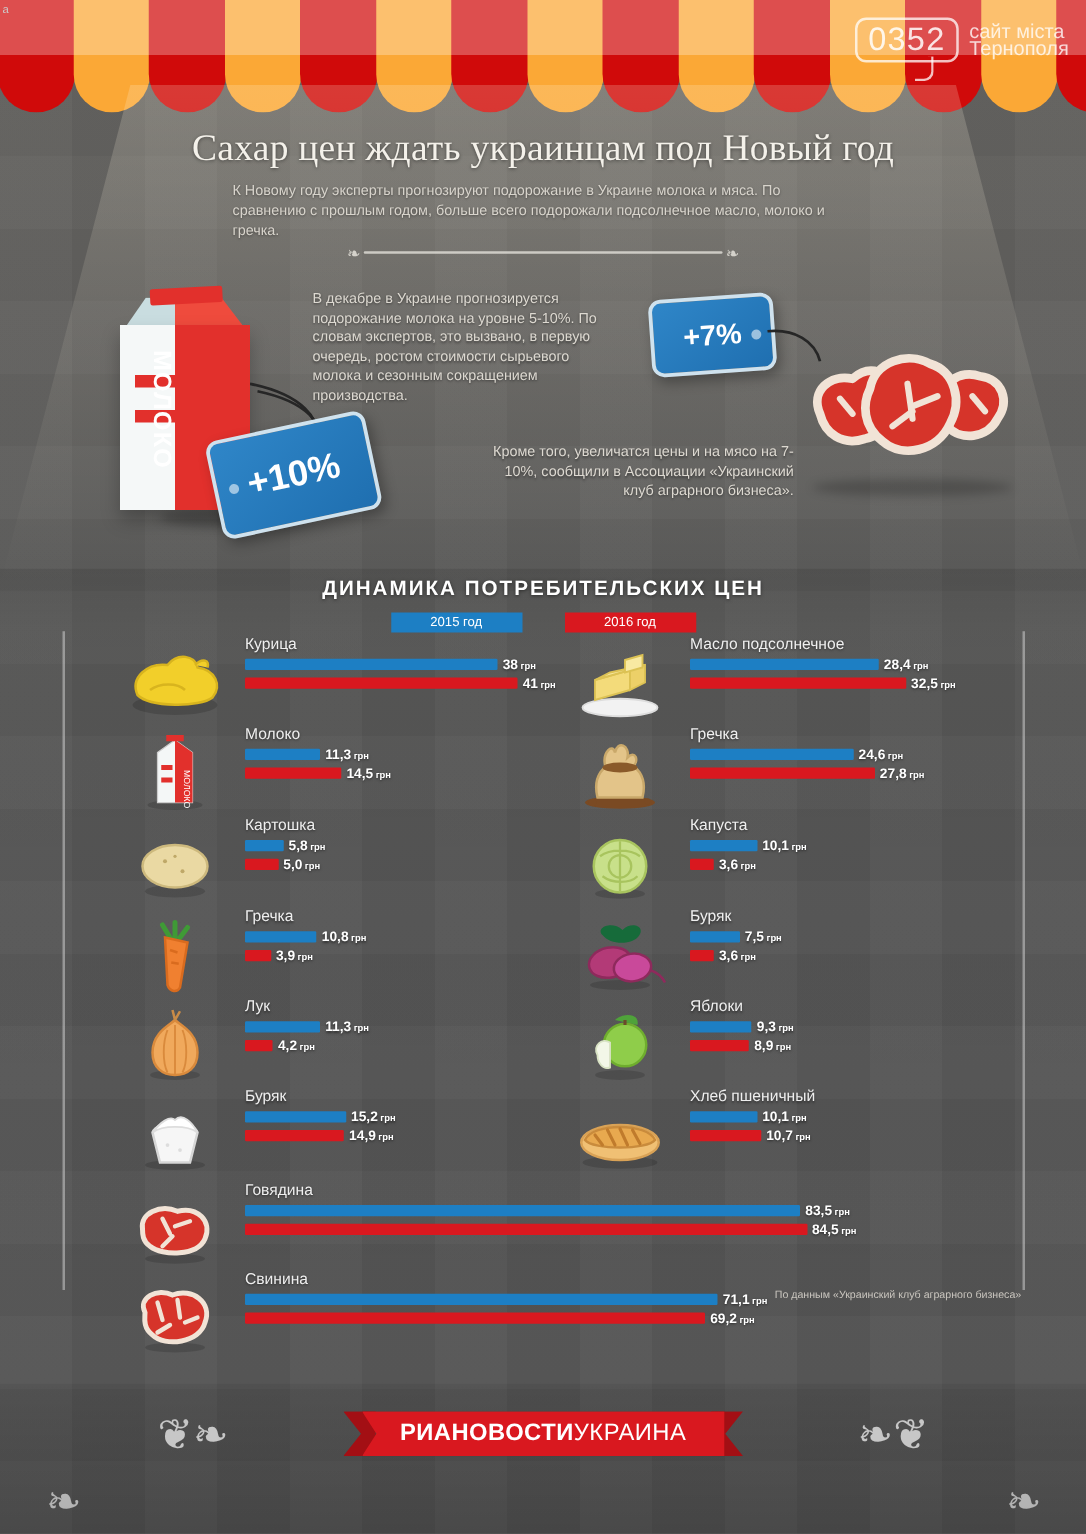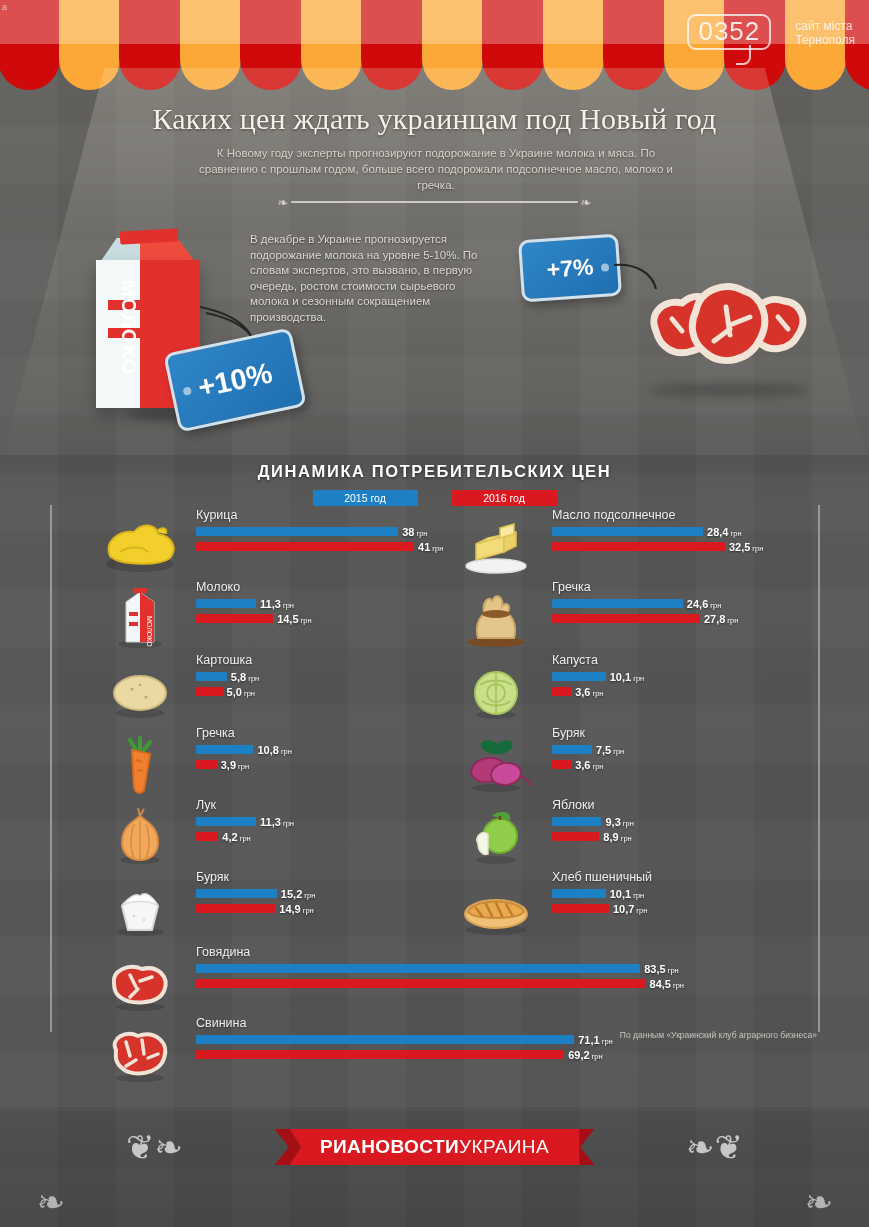--- a/index.html
+++ b/index.html
@@ -34,26 +34,26 @@
     pointer-events:none; }
 
   
   .logo { position:absolute; top:14px; right:14px; display:flex; align-items:flex-start; gap:8px; z-index:6;}
   .logo-bubble { position:relative; border:2px solid rgba(255,255,255,0.75); border-radius:9px;
     padding:2px 9px 3px; color:rgba(255,255,255,0.85); font-size:26px; letter-spacing:1px;
     font-family:"Liberation Sans", sans-serif; line-height:1.05; }
   .logo-bubble:after { content:""; position:absolute; left:58%; bottom:-17px; width:13px; height:18px;
     border-right:2px solid rgba(255,255,255,0.75); border-bottom:2px solid rgba(255,255,255,0.75);
     border-bottom-right-radius:8px; }
-  .logo-text { color:rgba(255,255,255,0.78); font-size:12px; line-height:14px; padding-top:5px;margin-left:16px; }
+  .logo-text { color:rgba(255,255,255,0.78); font-size:16px; line-height:14px; padding-top:5px; }
 
   .title { position:absolute; top:102px; left:0; width:869px; text-align:center;
     font-family:"Liberation Serif", serif; font-size:30px; color:#f4f1ea;
     letter-spacing:0.2px; text-shadow:0 1px 3px rgba(0,0,0,0.45); }
-  .subtitle { position:absolute; top:145px; left:186px; width:500px; text-align:center;
+  .subtitle { position:absolute; top:145px; left:186px; width:500px; text-align:left;
     font-size:11.5px; line-height:16px; color:#d8d4cc; text-shadow:0 1px 2px rgba(0,0,0,0.4);}
 
   .divider { position:absolute; top:196px; left:50%; transform:translateX(-50%);
     width:320px; height:12px; display:flex; align-items:center; justify-content:center; }
   .divider .bar { height:2px; background:rgba(235,232,225,0.75); flex:1; }
   .divider .orn { color:rgba(235,232,225,0.8); font-size:13px; line-height:1; padding:0 3px; }
 
   
   .panel-top { position:absolute; top:215px; left:0; width:869px; height:240px; }
 
@@ -115,21 +115,21 @@
   .icon-box { position:absolute; left:0; top:0; width:88px; height:66px; }
   .row-label { position:absolute; left:100px; top:-4px; font-size:12.5px; color:#efefef;
       text-shadow:0 1px 2px rgba(0,0,0,0.45); white-space:nowrap;}
   .bars { position:absolute; left:100px; top:15px; }
   .barline { position:relative; height:9px; margin-bottom:6px; display:flex; align-items:center; }
   .bar { height:9px; border-radius:1px; }
   .bar-b { background:#1d7fc4; }
   .bar-r { background:#d9181f; }
   .bval { font-size:11px; font-weight:bold; color:#fff; margin-left:4px; white-space:nowrap;
       text-shadow:0 1px 2px rgba(0,0,0,0.5); }
-  .bval .unit { font-size:7.5px; font-weight:normal; margin-left:2px;margin-top:36px; }
+  .bval .unit { font-size:7.5px; font-weight:bold; margin-left:2px;margin-top:36px; }
 
   .source { position:absolute; right:52px; top:575px; width:200px; text-align:right;
       font-size:8.5px; line-height:11px; color:#c9c5be; }
 
   
   .footer { position:absolute; bottom:0; left:0; width:869px; height:120px;
       background:linear-gradient(180deg, rgba(0,0,0,0.06), rgba(0,0,0,0.18)); }
   .ribbon { position:absolute; left:50%; transform:translateX(-50%); top:22px;
       width:290px; height:36px; background:#d9181f; display:flex; align-items:center;
       justify-content:center; clip-path: polygon(0 0, 100% 0, 100% 100%, 0 100%, 4% 50%);
@@ -172,21 +172,21 @@
   <div class="corner-mark">a</div>
 
   <div class="logo">
     <div class="logo-bubble">0352</div>
     <div class="logo-text">
       <div>сайт міста</div>
       <div>Тернополя</div>
     </div>
   </div>
 
-  <div class="title">Каких цен ждать украинцам под Новый год</div>
+  <div class="title">Сахар цен ждать украинцам под Новый год</div>
   <div class="subtitle">К Новому году эксперты прогнозируют подорожание в Украине молока и мяса. По сравнению с прошлым годом, больше всего подорожали подсолнечное масло, молоко и гречка.</div>
   <div class="divider">
     <span class="orn">❧</span>
     <span class="bar"></span>
     <span class="orn">❧</span>
   </div>
 
   <div class="panel-top">
 
     <div class="milk-carton">
@@ -203,20 +203,21 @@
       <path d="M0,2 C40,10 60,30 52,52" stroke="#262626" stroke-width="2.2" fill="none"></path>
       <path d="M6,8 C44,16 62,34 54,54" stroke="#262626" stroke-width="2" fill="none"></path>
     </svg>
 
     <div class="tag tag-milk">
       <span class="tag-hole" style="left:9px;top:34px;"></span>
       <span>+10%</span>
     </div>
 
     <div class="p-text p-milk">В декабре в Украине прогнозируется подорожание молока на уровне 5-10%. По словам экспертов, это вызвано, в первую очередь, ростом стоимости сырьевого молока и сезонным сокращением производства.</div>
+    <div class="p-text p-meat">Кроме того, увеличатся цены и на мясо на 7-10%, сообщили в Ассоциации «Украинский клуб аграрного бизнеса».</div>
 
     <div class="tag tag-meat">
       <span class="tag-hole" style="right:8px;top:26px;"></span>
       <span>+7%</span>
     </div>
 
     <svg style="position:absolute;left:612px;top:44px;width:60px;height:40px;">
       <path d="M2,6 C24,4 40,14 44,30" stroke="#262626" stroke-width="2.2" fill="none"></path>
     </svg>
 

